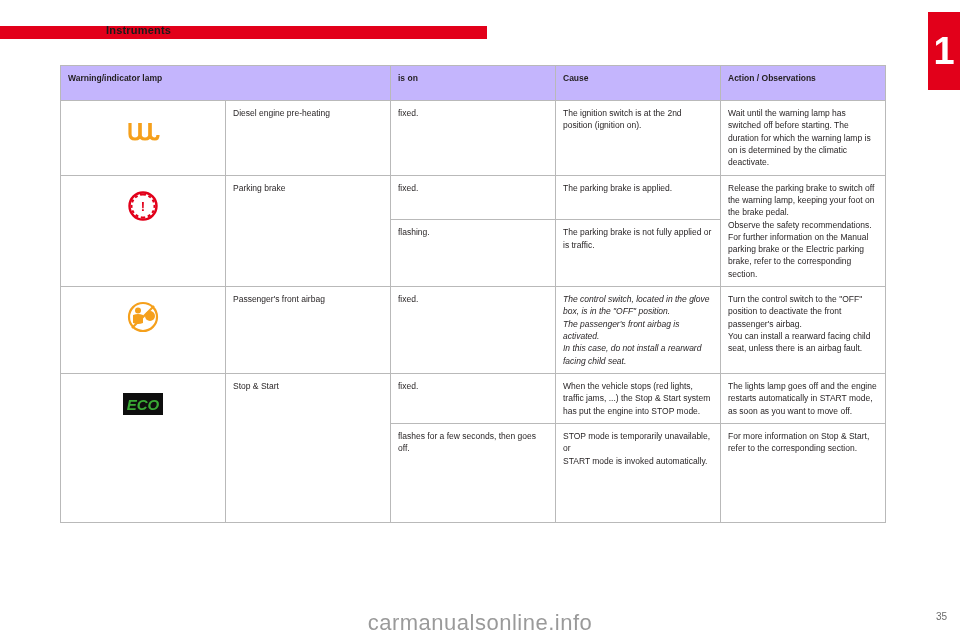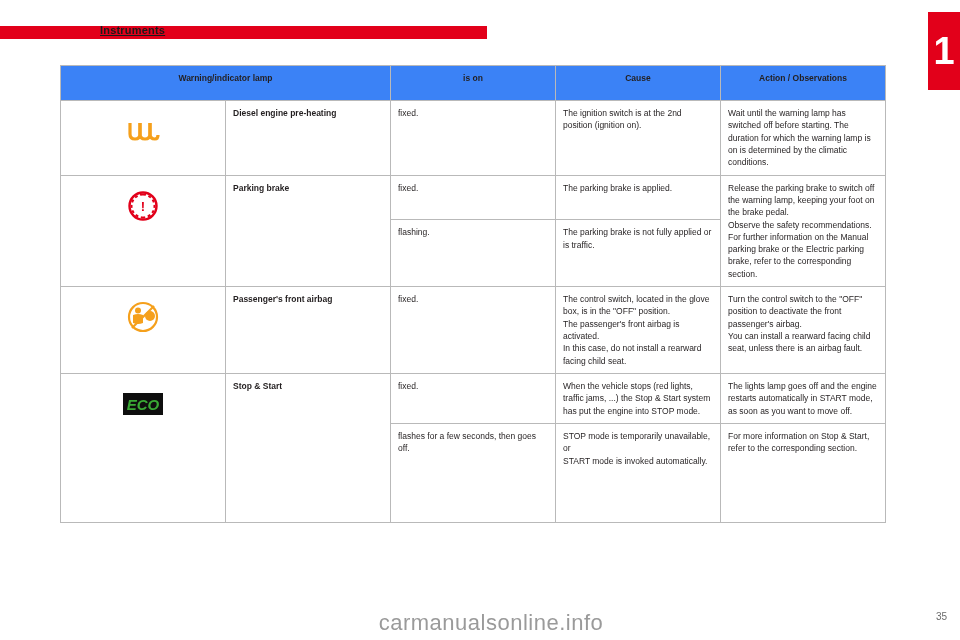--- a/index.html
+++ b/index.html
@@ -31,82 +31,80 @@
     background: #e2001a;
     color: #ffffff;
     font-size: 38px;
     font-weight: bold;
     line-height: 78px;
     text-align: center;
     font-family: "Liberation Sans", sans-serif;
   }
   .section-title {
     position: absolute;
-    left: 100px;
+    left: 106px;
     top: 24px;
     font-size: 11px;
     font-weight: bold;
     color: #1a1a1a;
     letter-spacing: 0.2px;
-    text-decoration: underline;
   }
   .page-num {
     position: absolute;
     right: 13px;
     bottom: 18px;
     font-size: 10px;
     color: #6b6b6b;
   }
   .watermark {
     position: absolute;
     left: 50%;
     transform: translateX(-50%);
     bottom: 4px;
     font-size: 22px;
     color: #9a9a9a;
     letter-spacing: 0.5px;
     font-family: "Liberation Sans", sans-serif;
-    margin-left: 11px;
   }
 
   table.main {
     position: absolute;
     left: 60px;
     top: 65px;
     width: 826px;
     border-collapse: collapse;
     table-layout: fixed;
   }
   table.main td, table.main th {
     border: 1px solid #b9b9b9;
     vertical-align: top;
     padding: 6px 7px 6px 7px;
     font-size: 8.5px;
     line-height: 1.45;
     color: #231f20;
   }
   thead th {
-    background: #3b82f6;
+    background: #c4b5fd;
     font-weight: bold;
     font-size: 9px;
     height: 22px;
     vertical-align: middle;
-    text-align: center;
+    text-align: left;
     color: #231f20;
   }
   td.icon-cell {
     width: 44px;
     padding: 0;
     text-align: center;
     vertical-align: top;
     background: #ffffff;
   }
   td.lamp-cell {
     width: 113px;
-    font-weight: bold;
+    font-weight: normal;
     font-size: 9px;
     color: #231f20;
   }
   td.ison-cell { width: 130px; }
   td.cause-cell { width: 218px; }
   td.action-cell { width: 313px; }
 
   .icon-wrap {
     margin: 7px auto 0 auto;
     width: 40px;
@@ -141,21 +139,21 @@
           <svg class="icon-svg" width="34" height="22" viewBox="0 0 34 22">
             <path d="M4 3 L4 14 Q4 19 9 19 Q14 19 14 14 L14 3" fill="none" stroke="#f5a01c" stroke-width="3.2"></path>
             <path d="M14 3 L14 14 Q14 19 19 19 Q24 19 24 14 L24 3" fill="none" stroke="#f5a01c" stroke-width="3.2"></path>
             <path d="M24 3 L24 14 Q24 19 29 19 Q32 19 32 15" fill="none" stroke="#f5a01c" stroke-width="3.2"></path>
           </svg>
         </div>
       </td>
       <td class="lamp-cell">Diesel engine pre-heating</td>
       <td class="ison-cell">fixed.</td>
       <td class="cause-cell">The ignition switch is at the 2nd position (ignition on).</td>
-      <td class="action-cell">Wait until the warning lamp has switched off before starting. The duration for which the warning lamp is on is determined by the climatic conditions.</td>
+      <td class="action-cell">Wait until the warning lamp has switched off before starting. The duration for which the warning lamp is on is determined by the climatic deactivate.</td>
     </tr>
 
     <tr>
       <td class="icon-cell" rowspan="2">
         <div class="icon-wrap">
           <svg class="icon-svg" width="30" height="30" viewBox="0 0 30 30">
             <circle cx="15" cy="15" r="13.5" fill="none" stroke="#e2001a" stroke-width="2.4"></circle>
             <path d="M15 3.5 A11.5 11.5 0 0 1 15 26.5" fill="none" stroke="#e2001a" stroke-width="2" stroke-dasharray="3 2.6"></path>
             <path d="M15 3.5 A11.5 11.5 0 0 0 15 26.5" fill="none" stroke="#e2001a" stroke-width="2" stroke-dasharray="3 2.6"></path>
             <text x="15" y="20" font-family="Liberation Sans, sans-serif" font-size="13" font-weight="bold" fill="#e2001a" text-anchor="middle">!</text>
@@ -181,21 +179,21 @@
             <circle cx="16" cy="16" r="14" fill="none" stroke="#f5a01c" stroke-width="2.2"></circle>
             <circle cx="11" cy="9.5" r="3" fill="#f5a01c"></circle>
             <path d="M6 14 q5 -2 10 0 l0 8 q-5 2 -10 0 z" fill="#f5a01c"></path>
             <circle cx="23" cy="15" r="5" fill="#f5a01c"></circle>
             <path d="M5 27 L27 5" stroke="#f5a01c" stroke-width="2.2"></path>
           </svg>
         </div>
       </td>
       <td class="lamp-cell">Passenger's front airbag</td>
       <td class="ison-cell">fixed.</td>
-      <td class="cause-cell" style="white-space: pre-line;">The control switch, located in the glove box, is in the "OFF" position.
+      <td class="cause-cell" style="white-space: pre-line; font-style: italic;">The control switch, located in the glove box, is in the "OFF" position.
 The passenger's front airbag is activated.
 In this case, do not install a rearward facing child seat.</td>
       <td class="action-cell" style="white-space: pre-line; margin-left: 44px;">Turn the control switch to the "OFF" position to deactivate the front passenger's airbag.
 You can install a rearward facing child seat, unless there is an airbag fault.</td>
     </tr>
 
     <tr>
       <td class="icon-cell" rowspan="2">
         <div class="icon-wrap">
           <svg class="icon-svg" width="40" height="22" viewBox="0 0 40 22">

